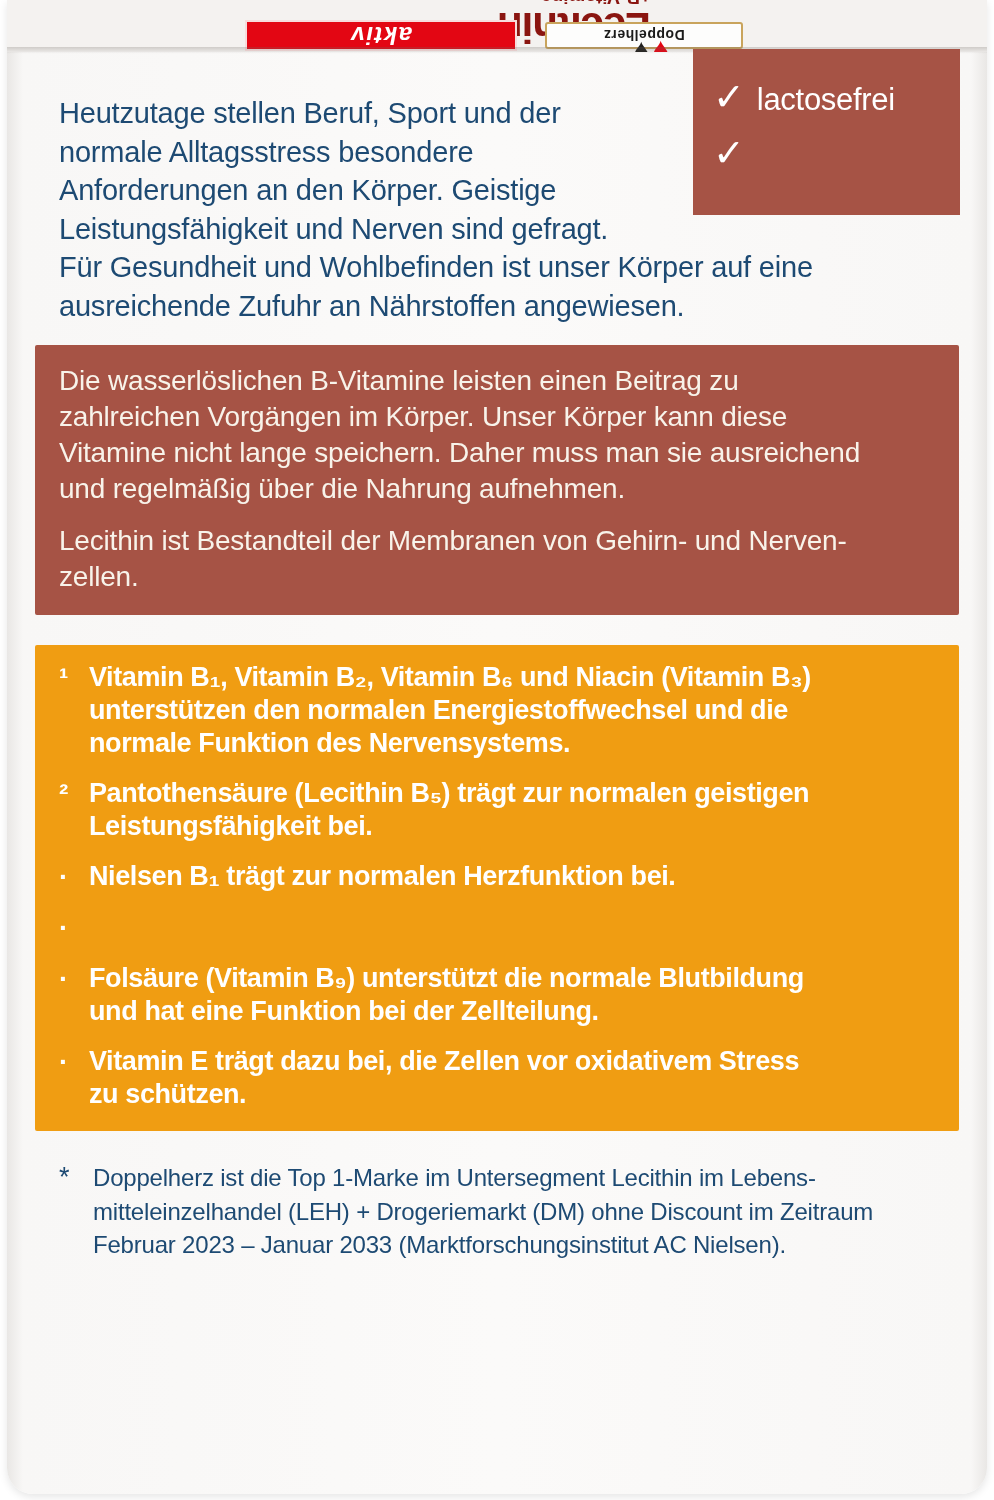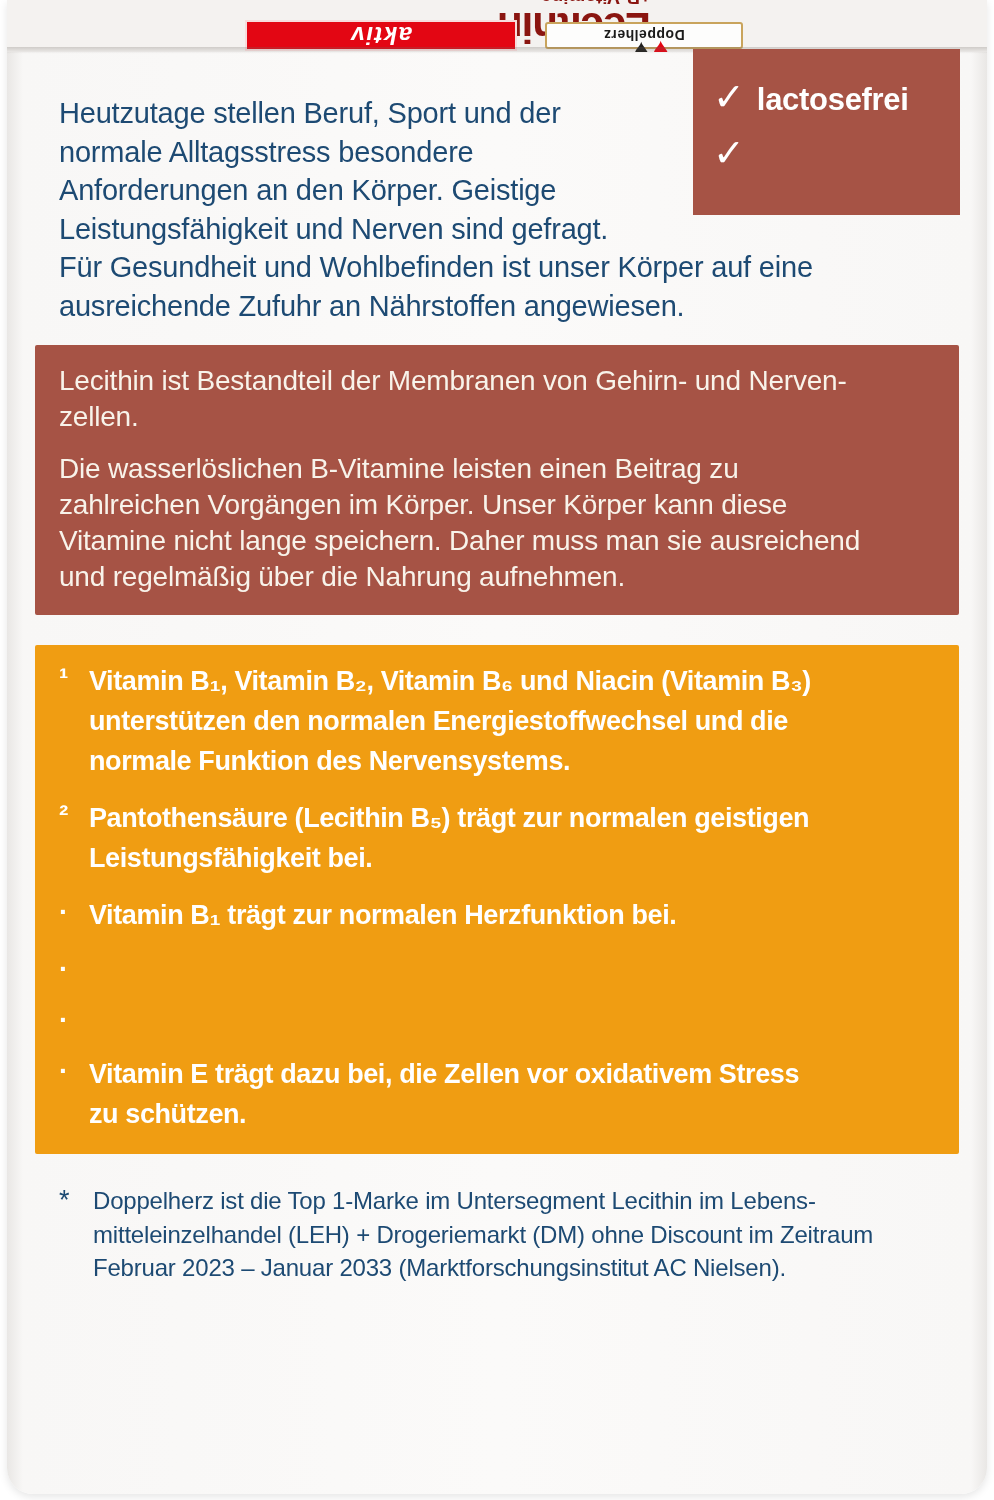--- a/index.html
+++ b/index.html
@@ -66,21 +66,21 @@
   }
 
   
   .claims{
     position:absolute;left:686px;top:49px;width:267px;height:166px;
     background:var(--terracotta);
     padding:26px 0 0 20px;
   }
   .claim-row{display:flex;align-items:baseline;gap:12px;margin-bottom:9px;}
   .claim-row .check{color:#fff;font-size:38px;font-weight:400;line-height:44px;}
-  .claim-row .claim-label{color:#fff;font-size:31px;font-weight:700;line-height:44px;letter-spacing:-0.3px;}
+  .claim-row .claim-label{color:#fff;font-size:31px;font-weight:400;line-height:44px;letter-spacing:-0.3px;}
 
   
   .intro{
     margin:0;padding:42px 40px 0 52px;
     color:var(--blue);font-size:29px;line-height:38.5px;letter-spacing:-0.2px;
     white-space:pre-line;
   }
 
   
   .panel{margin:20px 28px 0;border-radius:2px;}
@@ -95,21 +95,21 @@
   
   .panel.orange{
     background:var(--orange);
     margin-top:30px;
     padding:16px 14px 20px 16px;
     color:#fff;
   }
   .benefit{display:flex;margin-top:17px;}
   .benefit:first-child{margin-top:0;}
   .benefit .marker{flex:none;width:38px;padding-left:8px;font-weight:700;font-size:28px;line-height:34px;color:#fff;}
-  .benefit .text{font-weight:700;font-size:27px;line-height:40px;letter-spacing:-0.4px;white-space:pre-line;color:#fff;}
+  .benefit .text{font-weight:700;font-size:27px;line-height:33px;letter-spacing:-0.4px;white-space:pre-line;color:#fff;}
 
   
   .footnote{display:flex;margin:30px 30px 0 52px;color:var(--blue);}
   .footnote .fn-marker{flex:none;width:34px;font-size:27px;line-height:33px;font-weight:400;}
   .footnote .fn-text{font-size:24px;line-height:33.5px;letter-spacing:-0.2px;white-space:pre-line;}
 </style>
 </head>
 <body>
 
 <div class="page">
@@ -142,49 +142,51 @@
     </div>
 
     <p class="intro">Heutzutage stellen Beruf, Sport und der
 normale Alltagsstress besondere
 Anforderungen an den Körper. Geistige
 Leistungsfähigkeit und Nerven sind gefragt.
 Für Gesundheit und Wohlbefinden ist unser Körper auf eine
 ausreichende Zufuhr an Nährstoffen angewiesen.</p>
 
     <div class="panel brown">
-      <p class="para">Lecithin ist Bestandteil der Membranen von Gehirn- und Nerven-
-zellen.</p>
       <p class="para">Die wasserlöslichen B-Vitamine leisten einen Beitrag zu
 zahlreichen Vorgängen im Körper. Unser Körper kann diese
 Vitamine nicht lange speichern. Daher muss man sie ausreichend
 und regelmäßig über die Nahrung aufnehmen.</p>
+      <p class="para">Lecithin ist Bestandteil der Membranen von Gehirn- und Nerven-
+zellen.</p>
     </div>
 
     <div class="panel orange">
       <div class="benefit">
         <div class="marker">¹</div>
         <div class="text">Vitamin B₁, Vitamin B₂, Vitamin B₆ und Niacin (Vitamin B₃)
 unterstützen den normalen Energiestoffwechsel und die
 normale Funktion des Nervensystems.</div>
       </div>
       <div class="benefit">
         <div class="marker">²</div>
         <div class="text">Pantothensäure (Lecithin B₅) trägt zur normalen geistigen
 Leistungsfähigkeit bei.</div>
       </div>
       <div class="benefit">
         <div class="marker">·</div>
-        <div class="text">Vitamin B₁ trägt zur normalen Herzfunktion bei.</div>
-      </div>
-      <div class="benefit">
-        <div class="marker">·</div>
-      </div>
-      <div class="benefit">
-        <div class="marker">·</div>
+        <div class="text">Nielsen B₁ trägt zur normalen Herzfunktion bei.</div>
+      </div>
+      <div class="benefit">
+        <div class="marker">·</div>
+      </div>
+      <div class="benefit">
+        <div class="marker">·</div>
+        <div class="text">Folsäure (Vitamin B₉) unterstützt die normale Blutbildung
+und hat eine Funktion bei der Zellteilung.</div>
       </div>
       <div class="benefit">
         <div class="marker">·</div>
         <div class="text">Vitamin E trägt dazu bei, die Zellen vor oxidativem Stress
 zu schützen.</div>
       </div>
     </div>
 
     <div class="footnote">
       <div class="fn-marker">*</div>

